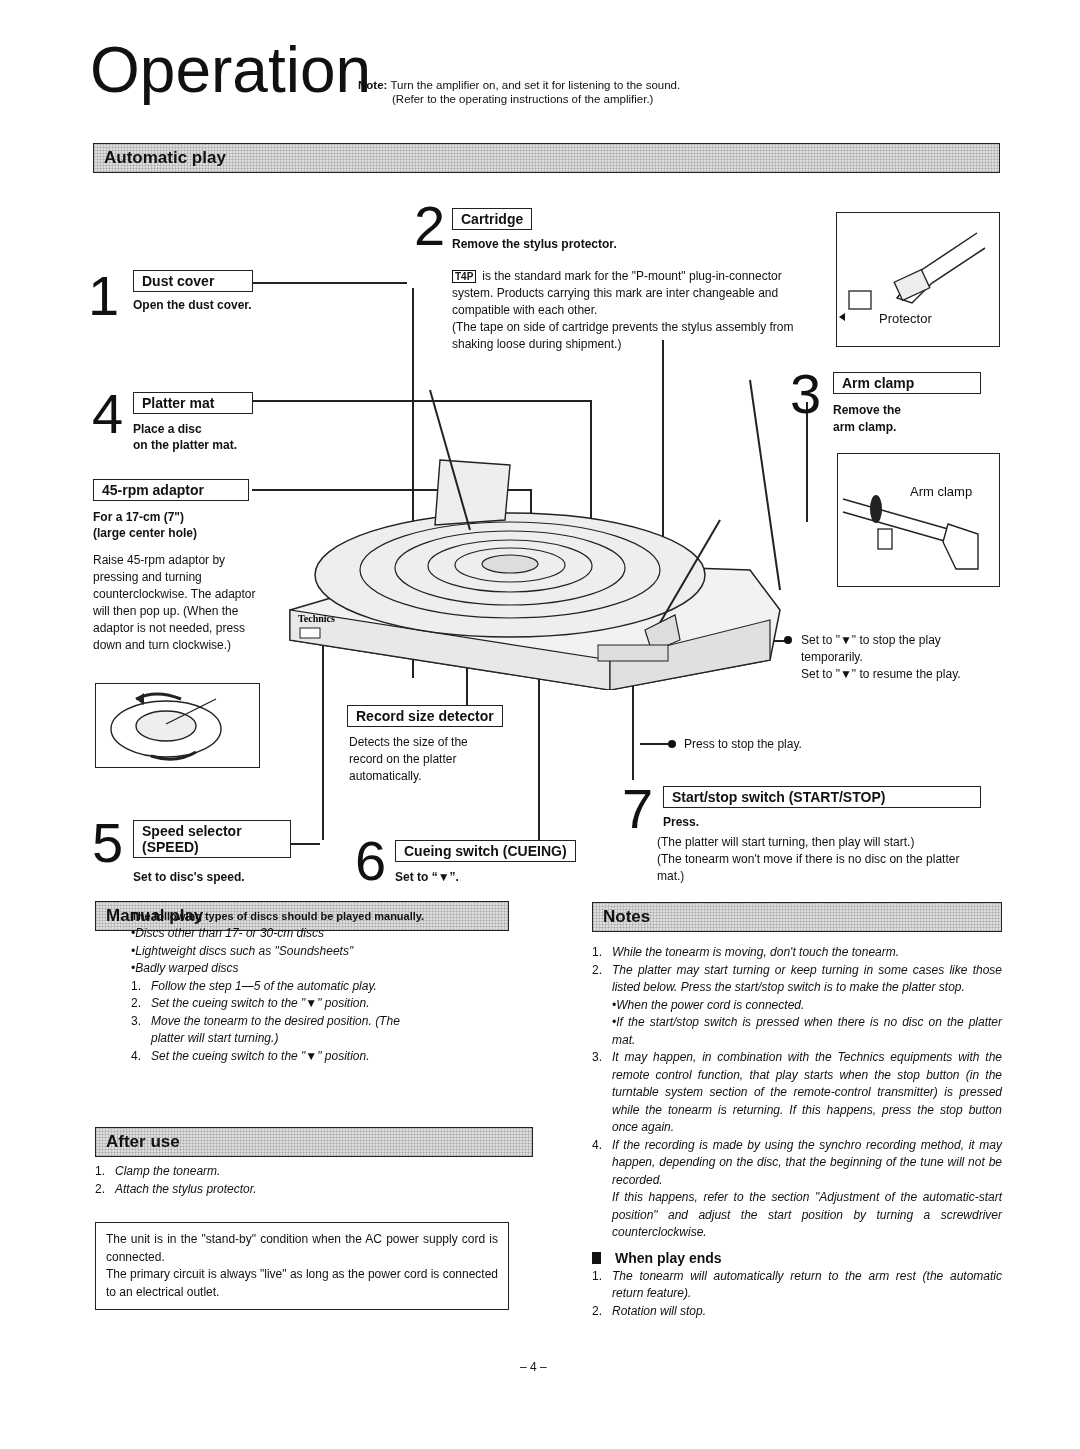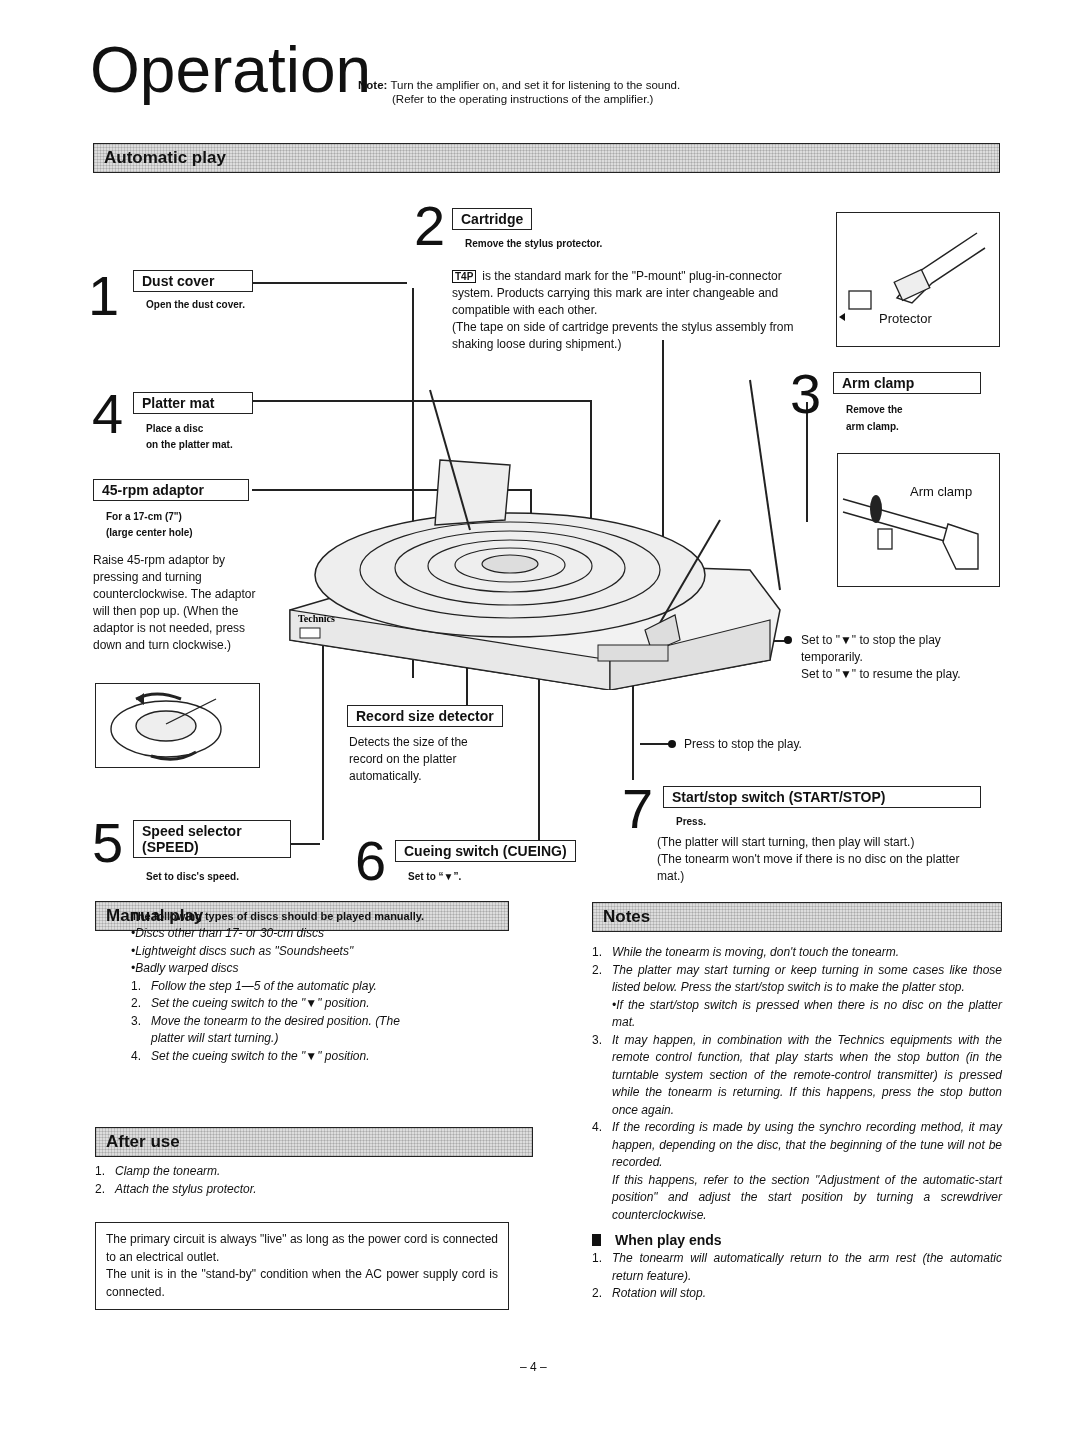--- a/index.html
+++ b/index.html
@@ -10,21 +10,21 @@
   .note { left: 358px; top: 78px; font-size: 11.5px; line-height: 14px; }
   .note b { font-weight: bold; }
   .note .l2 { padding-left: 34px; display: block; }
   .banner { border: 1.5px solid #222; height: 30px; background-color: #ddd;
     background-image: repeating-linear-gradient(0deg, rgba(0,0,0,0.12) 0 1px, transparent 1px 3px),
                       repeating-linear-gradient(90deg, rgba(0,0,0,0.12) 0 1px, transparent 1px 3px);
   }
   .banner span { font-weight: bold; font-size: 17px; position: absolute; left: 10px; top: 4px; }
   .stepnum { font-size: 56px; line-height: 1; font-weight: normal; }
   .label-box { border: 1.3px solid #222; font-weight: bold; font-size: 14px; padding: 2px 8px; background: #fff; white-space: nowrap; }
-  .bold-instr { font-weight: bold; font-size: 10px; line-height: 16px; margin-left: 13px; }
+  .bold-instr { font-weight: bold; font-size: 12px; line-height: 16px; }
   .small { font-size: 12px; line-height: 17px; }
   .fig { border: 1.3px solid #222; background: #fff; }
   .line { position: absolute; background: #222; }
   .li { display: flex; font-size: 12px; line-height: 17.5px; text-align: justify; }
   .li .n { width: 20px; flex: none; }
   .li .t { flex: 1; font-style: italic; }
   .bullet::before { content: "\2022 "; }
   .boxnote { border: 1.3px solid #222; padding: 8px 10px; font-size: 12px; line-height: 17.5px; text-align: justify; }
   .sq { display: inline-block; width: 9px; height: 12px; background: #111; margin-right: 14px; vertical-align: -1px; }
 </style>
@@ -206,35 +206,38 @@
   <div class="li">
       <span class="n">1.</span>
       <span class="t">Clamp the tonearm.</span>
     </div>
   <div class="li">
       <span class="n">2.</span>
       <span class="t">Attach the stylus protector.</span>
     </div>
 </div>
 <div class="abs boxnote" style="left:95px;top:1222px;width:414px;">
+  <div>The unit is in the "stand-by" condition when the AC power supply cord is connected.</div>
   <div>The primary circuit is always "live" as long as the power cord is connected to an electrical outlet.</div>
-  <div>The unit is in the "stand-by" condition when the AC power supply cord is connected.</div>
 </div>
 
 <div class="abs banner" style="left:592px;top:902px;width:410px;">
   <span>Notes</span>
 </div>
 <div class="abs" style="left:592px;top:944px;width:410px;">
   <div class="li">
       <span class="n">1.</span>
       <span class="t">While the tonearm is moving, don't touch the tonearm.</span>
     </div>
   <div class="li">
       <span class="n">2.</span>
       <span class="t">The platter may start turning or keep turning in some cases like those listed below. Press the start/stop switch is to make the platter stop.</span>
+    </div>
+  <div class="li" style="padding-left:20px;">
+      <span class="t bullet">When the power cord is connected.</span>
     </div>
   <div class="li" style="padding-left:20px;">
       <span class="t bullet">If the start/stop switch is pressed when there is no disc on the platter mat.</span>
     </div>
   <div class="li">
       <span class="n">3.</span>
       <span class="t">It may happen, in combination with the Technics equipments with the remote control function, that play starts when the stop button (in the turntable system section of the remote-control transmitter) is pressed while the tonearm is returning. If this happens, press the stop button once again.</span>
     </div>
   <div class="li">
       <span class="n">4.</span>

